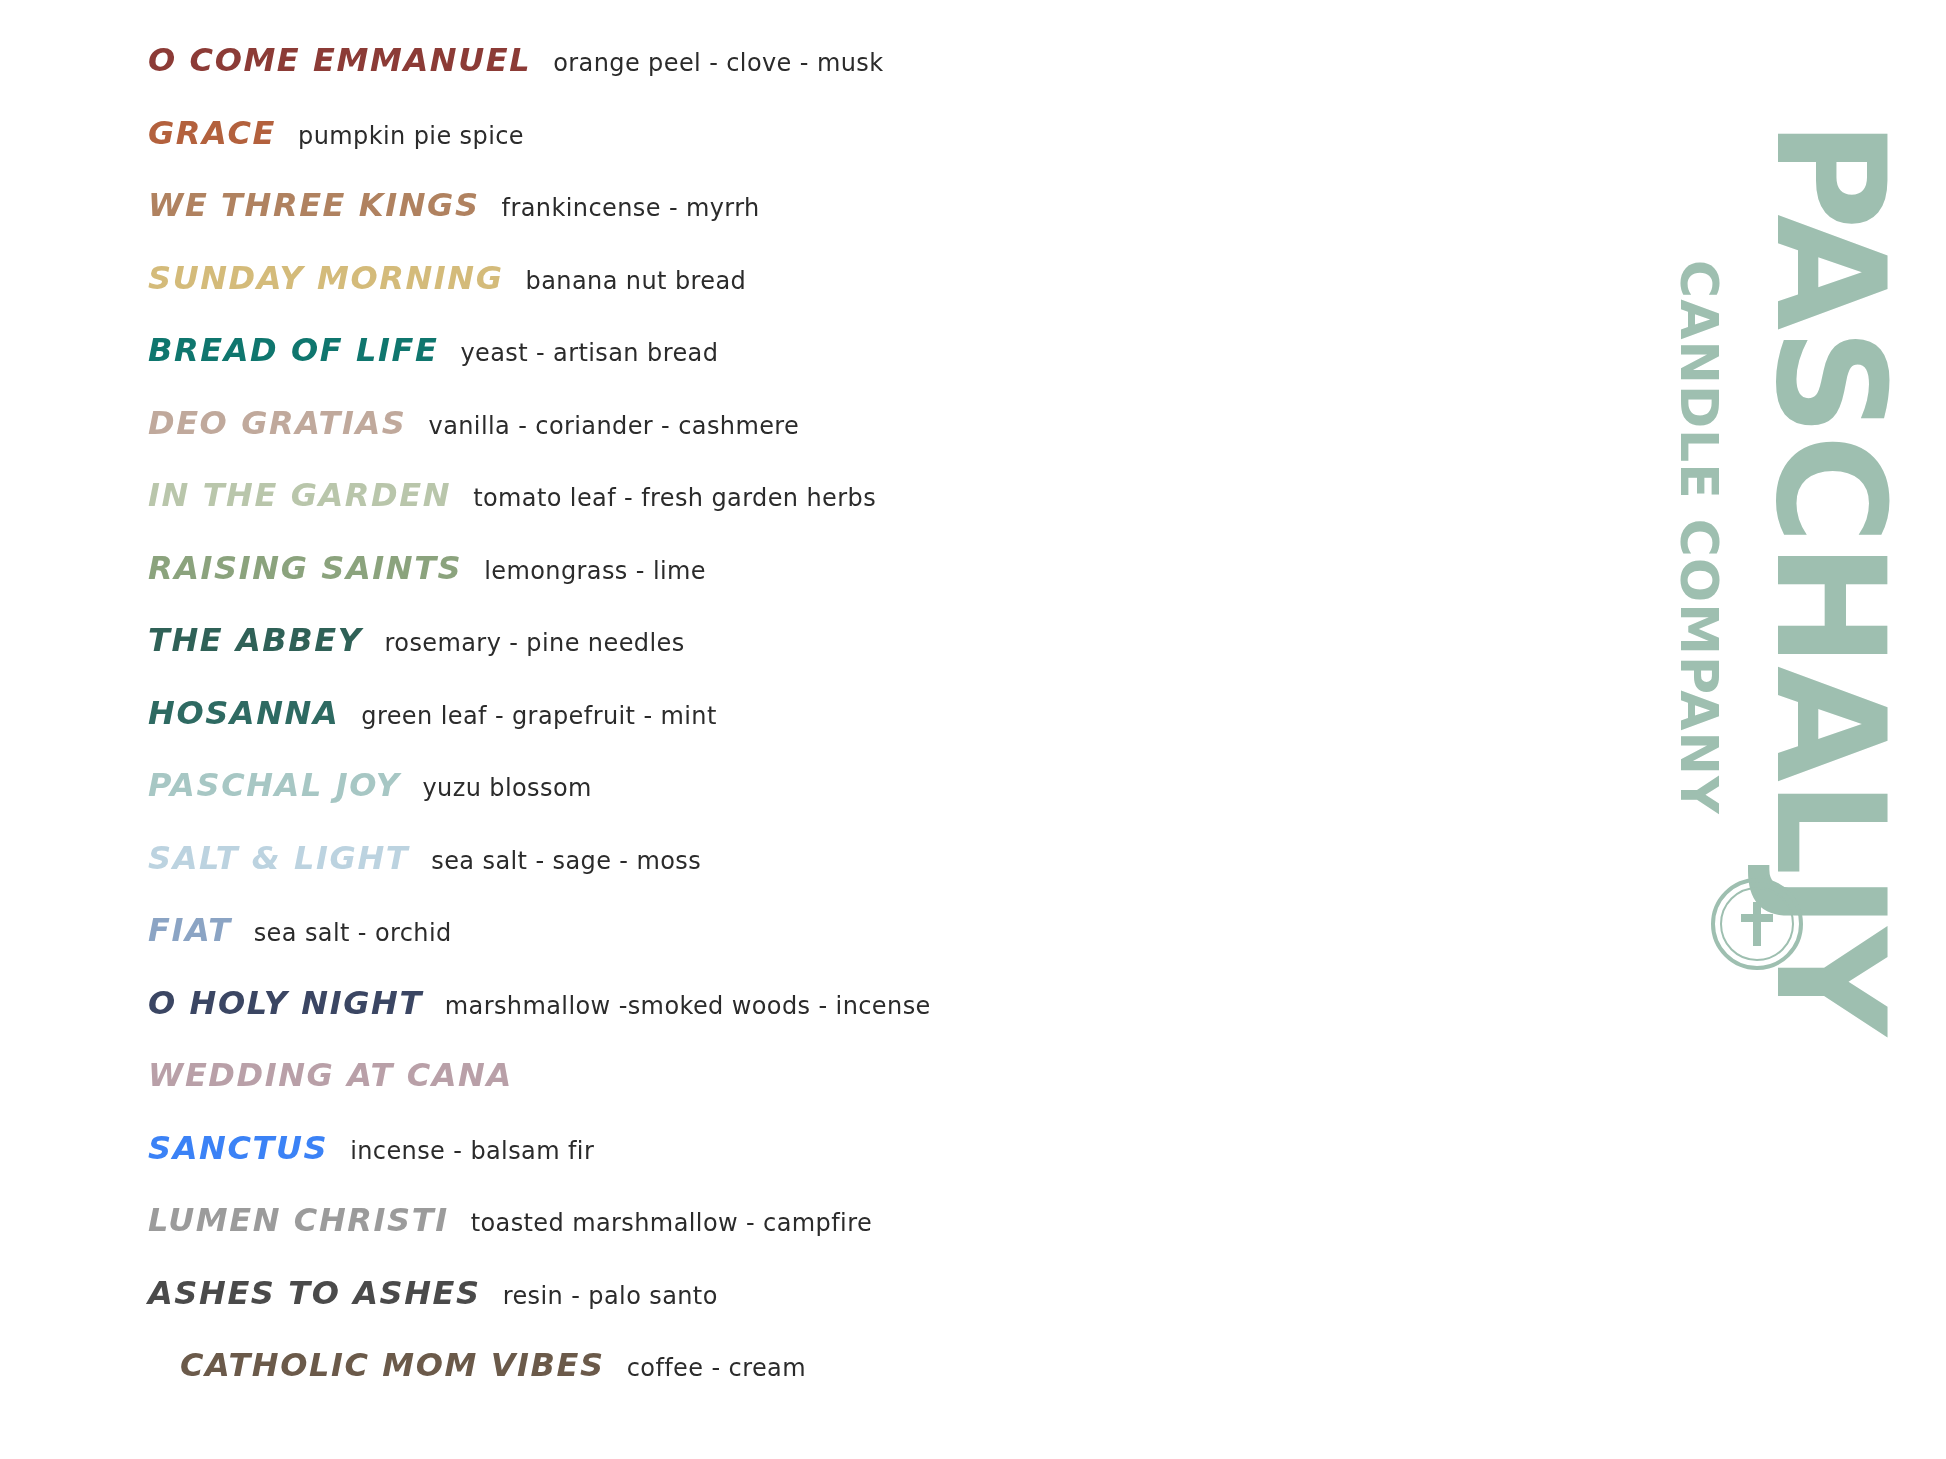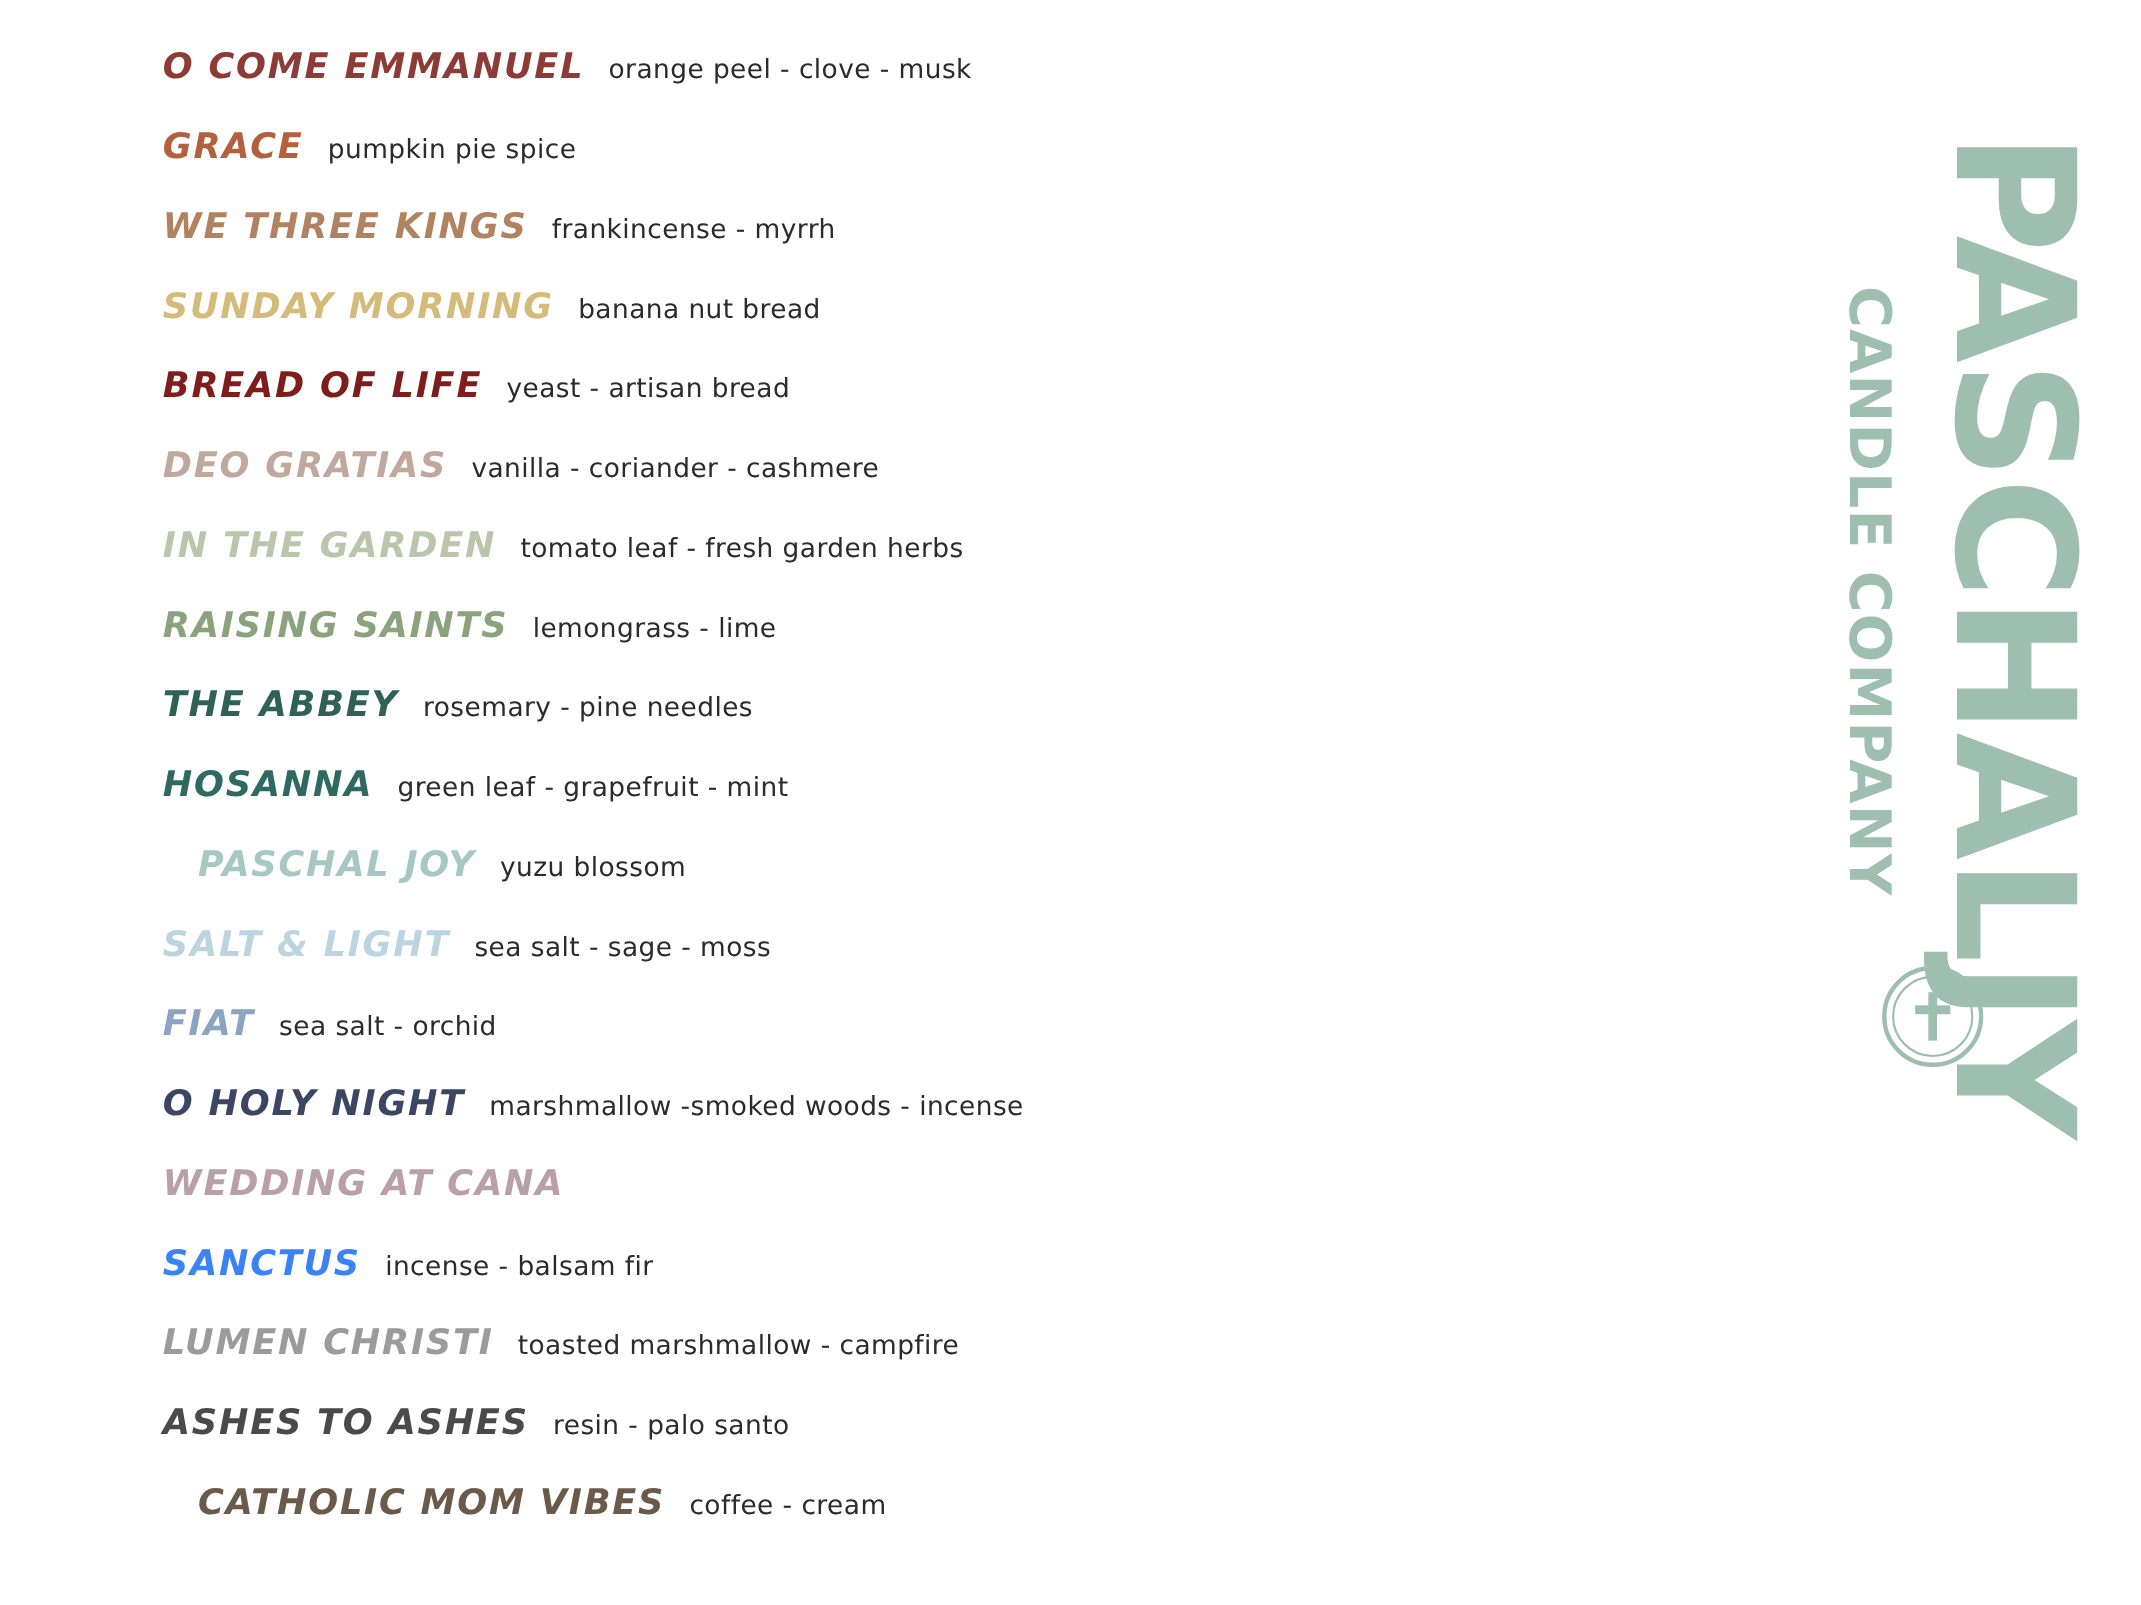--- a/index.html
+++ b/index.html
@@ -126,21 +126,21 @@
       </div>
       <div class="scent-row">
         <span class="scent-name" style="color: rgb(176, 130, 96);">WE THREE KINGS</span>
         <span class="scent-notes">frankincense - myrrh</span>
       </div>
       <div class="scent-row">
         <span class="scent-name" style="color: rgb(212, 187, 122);">SUNDAY MORNING</span>
         <span class="scent-notes">banana nut bread</span>
       </div>
       <div class="scent-row">
-        <span class="scent-name" style="color: #7f1d1d;">BREAD OF LIFE</span>
+        <span class="scent-name" style="color: #0f766e;">BREAD OF LIFE</span>
         <span class="scent-notes">yeast - artisan bread</span>
       </div>
       <div class="scent-row">
         <span class="scent-name" style="color: rgb(192, 169, 156);">DEO GRATIAS</span>
         <span class="scent-notes">vanilla - coriander - cashmere</span>
       </div>
       <div class="scent-row">
         <span class="scent-name" style="color: rgb(185, 198, 171);">IN THE GARDEN</span>
         <span class="scent-notes">tomato leaf - fresh garden herbs</span>
       </div>
@@ -150,21 +150,21 @@
       </div>
       <div class="scent-row">
         <span class="scent-name" style="color: rgb(47, 97, 87);">THE ABBEY</span>
         <span class="scent-notes">rosemary - pine needles</span>
       </div>
       <div class="scent-row">
         <span class="scent-name" style="color: rgb(46, 106, 98);">HOSANNA</span>
         <span class="scent-notes">green leaf - grapefruit - mint</span>
       </div>
       <div class="scent-row">
-        <span class="scent-name" style="color: rgb(167, 199, 196); margin-left: 32px;">PASCHAL JOY</span>
+        <span class="scent-name" style="color: rgb(167, 199, 196);">PASCHAL JOY</span>
         <span class="scent-notes">yuzu blossom</span>
       </div>
       <div class="scent-row">
         <span class="scent-name" style="color: rgb(188, 211, 224);">SALT &amp; LIGHT</span>
         <span class="scent-notes">sea salt - sage - moss</span>
       </div>
       <div class="scent-row">
         <span class="scent-name" style="color: rgb(139, 164, 196);">FIAT</span>
         <span class="scent-notes">sea salt - orchid</span>
       </div>

